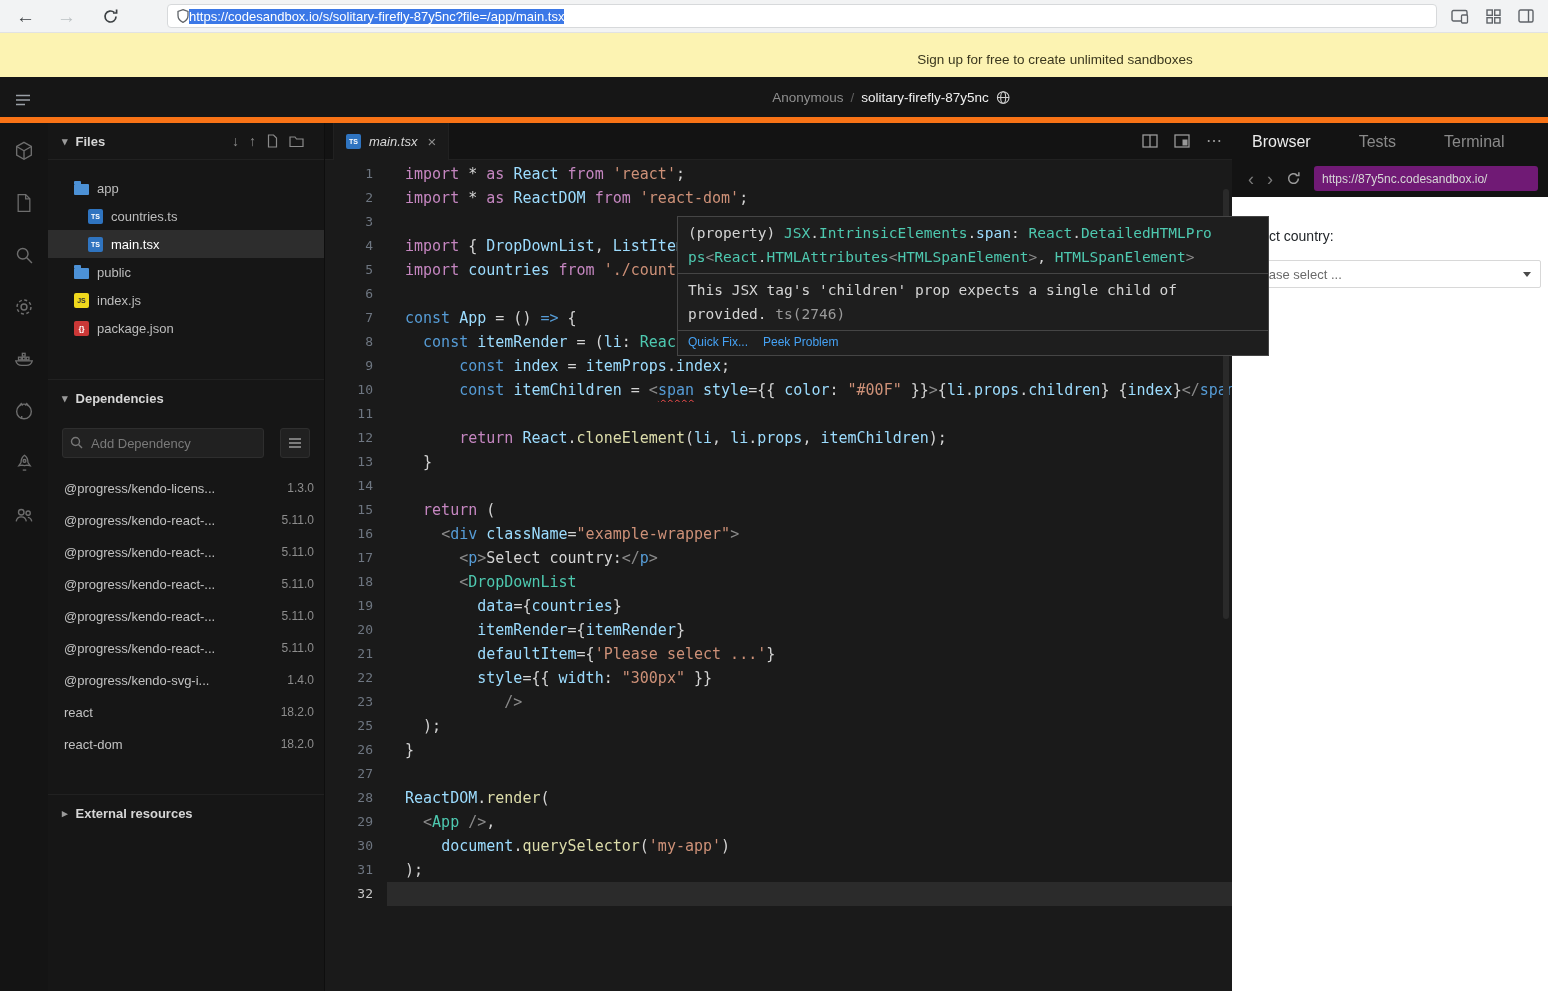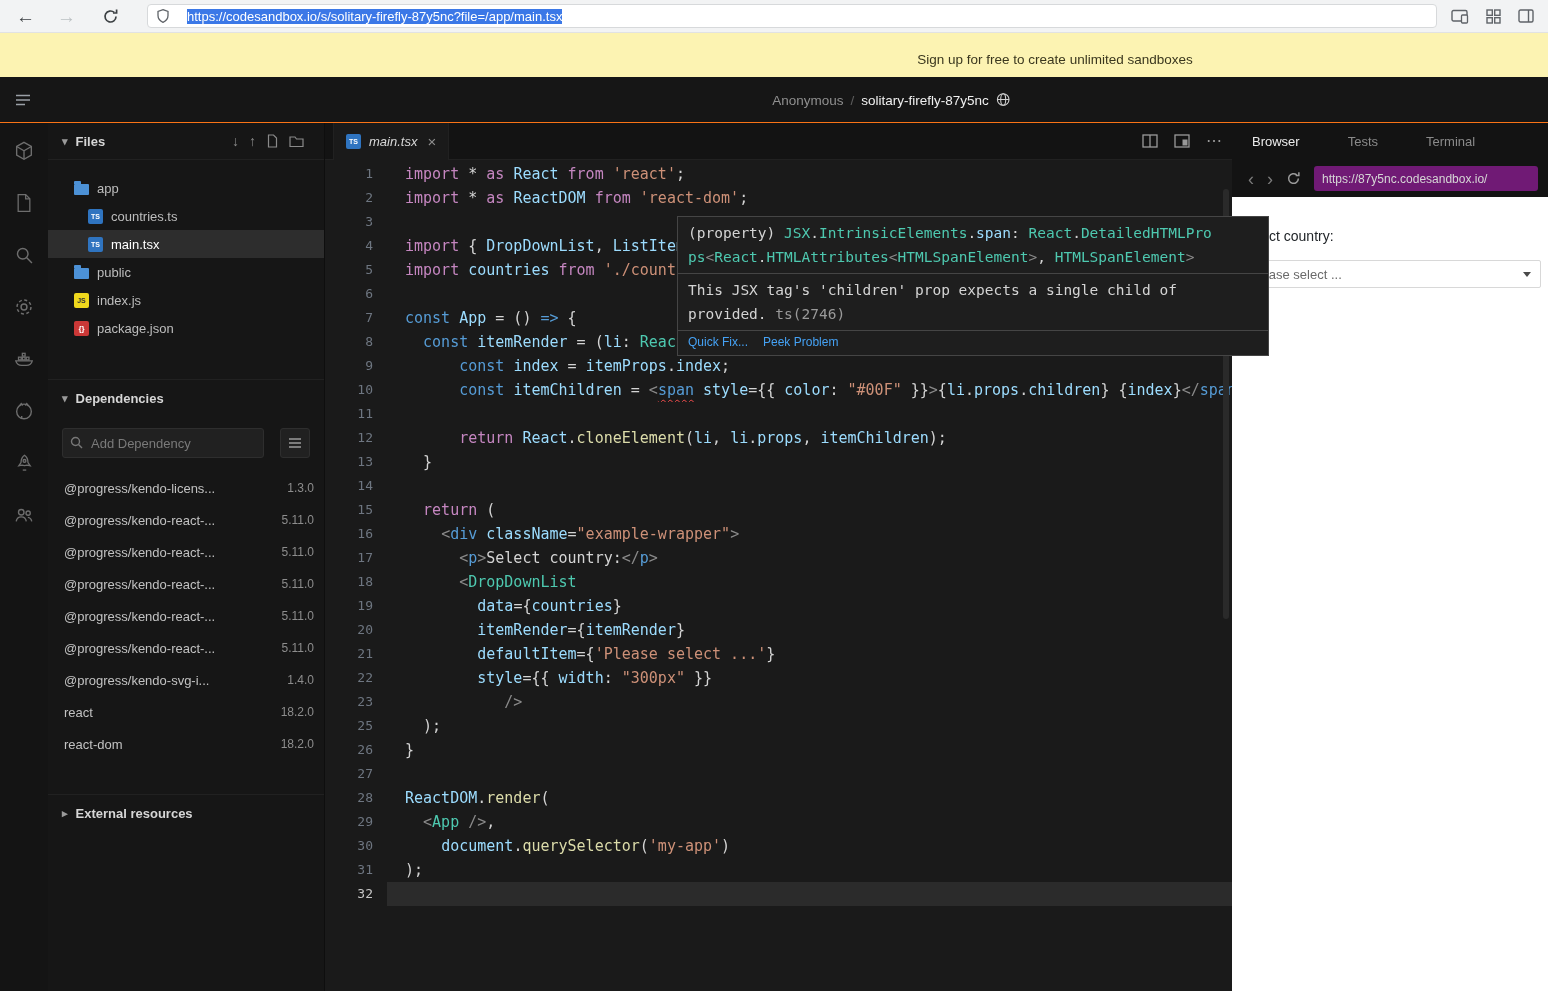--- a/index.html
+++ b/index.html
@@ -6,32 +6,32 @@
   body{width:1548px;height:991px;position:relative;background:#161616;font-family:"Liberation Sans",sans-serif;overflow:hidden}
   svg{display:block}
 
   
   .chrome{position:absolute;left:0;top:0;width:100%;height:33px;background:#f2f3f4;border-bottom:1px solid #e1e2e3;display:flex;align-items:center;padding:0 10px}
   .nav-btn{font-size:19px;color:#3c4043;line-height:1;cursor:pointer}
   .nav-btn.disabled{color:#bcc0c3}
   .nav-back{margin-left:6px}
   .nav-fwd{margin-left:22px}
   .reload-btn{margin-left:26px;cursor:pointer}
-  .urlbar{flex:1;height:24px;margin-left:28px;margin-right:14px;background:#fff;border:1px solid #d7d9db;border-radius:4px;display:flex;align-items:center;gap:18px;padding:0 9px;overflow:hidden}
+  .urlbar{flex:1;height:24px;margin-left:48px;margin-right:14px;background:#fff;border:1px solid #d7d9db;border-radius:4px;display:flex;align-items:center;gap:0;padding:0 9px;overflow:hidden}
   .url-text{font-size:13px;color:#202124;white-space:nowrap;overflow:hidden}
   .url-text .sel{background:#3b78e7;color:#fff;padding:1px 0}
   .chrome-right{display:flex;gap:17px;align-items:center;padding-right:4px}
   .chrome-right span{cursor:pointer}
 
   
   .banner{position:absolute;top:33px;width:100%;height:52px;background:#fcf3b2}
   .banner .banner-text{position:absolute;left:1055px;top:50%;transform:translate(-50%,-50%);font-size:13.5px;color:#3a371e;cursor:pointer}
 
   
-  .appheader{position:absolute;top:77px;width:100%;height:46px;background:#161616;border-bottom:1px solid #f97316}
+  .appheader{position:absolute;top:77px;width:100%;height:46px;background:#161616;border-bottom:6px solid #f97316}
   .hamburger{position:absolute;left:15px;top:16px;cursor:pointer}
   .title{position:absolute;left:891px;top:50%;transform:translate(-50%,-50%);font-size:13.5px;display:flex;gap:7px;align-items:center;cursor:pointer}
   .title .user{color:#8f8f8f}
   .title .sep{color:#5f5f5f}
   .title .name{color:#f0f0f0}
 
   
   .main{position:absolute;top:123px;left:0;width:1548px;height:868px}
 
   .activity{position:absolute;left:0;top:0;width:48px;height:100%;background:#141414;display:flex;flex-direction:column;align-items:center;padding-top:16px;gap:28px}
@@ -91,21 +91,21 @@
   .t-type{color:#4EC9B0}
   .t-pln{color:#D4D4D4}
   .t-pun{color:#8a8a8a}
   .t-tag{color:#569CD6}
   .t-comp{color:#4EC9B0}
   .t-err{text-decoration-line:underline;text-decoration-style:wavy;text-decoration-color:#f14c4c;text-decoration-thickness:1px;text-underline-offset:4px}
 
   
   .rpanel{position:absolute;left:1232px;top:0;width:316px;height:100%;background:#131313}
   .rtabs{height:37px;display:flex;align-items:center;gap:48px;padding-left:20px}
-  .rtab{font-size:13px;color:#8a8a8a;cursor:pointer}
+  .rtab{font-size:16px;color:#8a8a8a;cursor:pointer}
   .rtab.active{color:#ececec}
   .rnav{height:37px;display:flex;align-items:center;gap:13px;padding:0 10px 0 16px}
   .rnav .chev{color:#7c7c7c;font-size:18px;line-height:1;cursor:pointer}
   .rnav .refresh{cursor:pointer}
   .rurl{flex:1;height:25px;background:#701a75;border-radius:3px;display:flex;align-items:center;padding:0 8px;font-size:12px;color:#d6d6d6;white-space:nowrap;overflow:hidden;cursor:text}
   .preview{position:absolute;left:0;top:74px;right:0;bottom:0;background:#fff;color:#212529}
   .pv-label{position:absolute;left:9px;top:31px;font-size:14px;color:#212529}
   .pv-dd{position:absolute;left:9px;top:63px;width:300px;height:28px;background:#fff;border:1px solid #d8d8d8;border-radius:2px;display:flex;align-items:center;cursor:pointer}
   .pv-dd-text{flex:1;padding-left:8px;font-size:13px;color:#6a6a6a}
   .pv-dd-btn{width:26px;height:100%;display:flex;align-items:center;justify-content:center}

